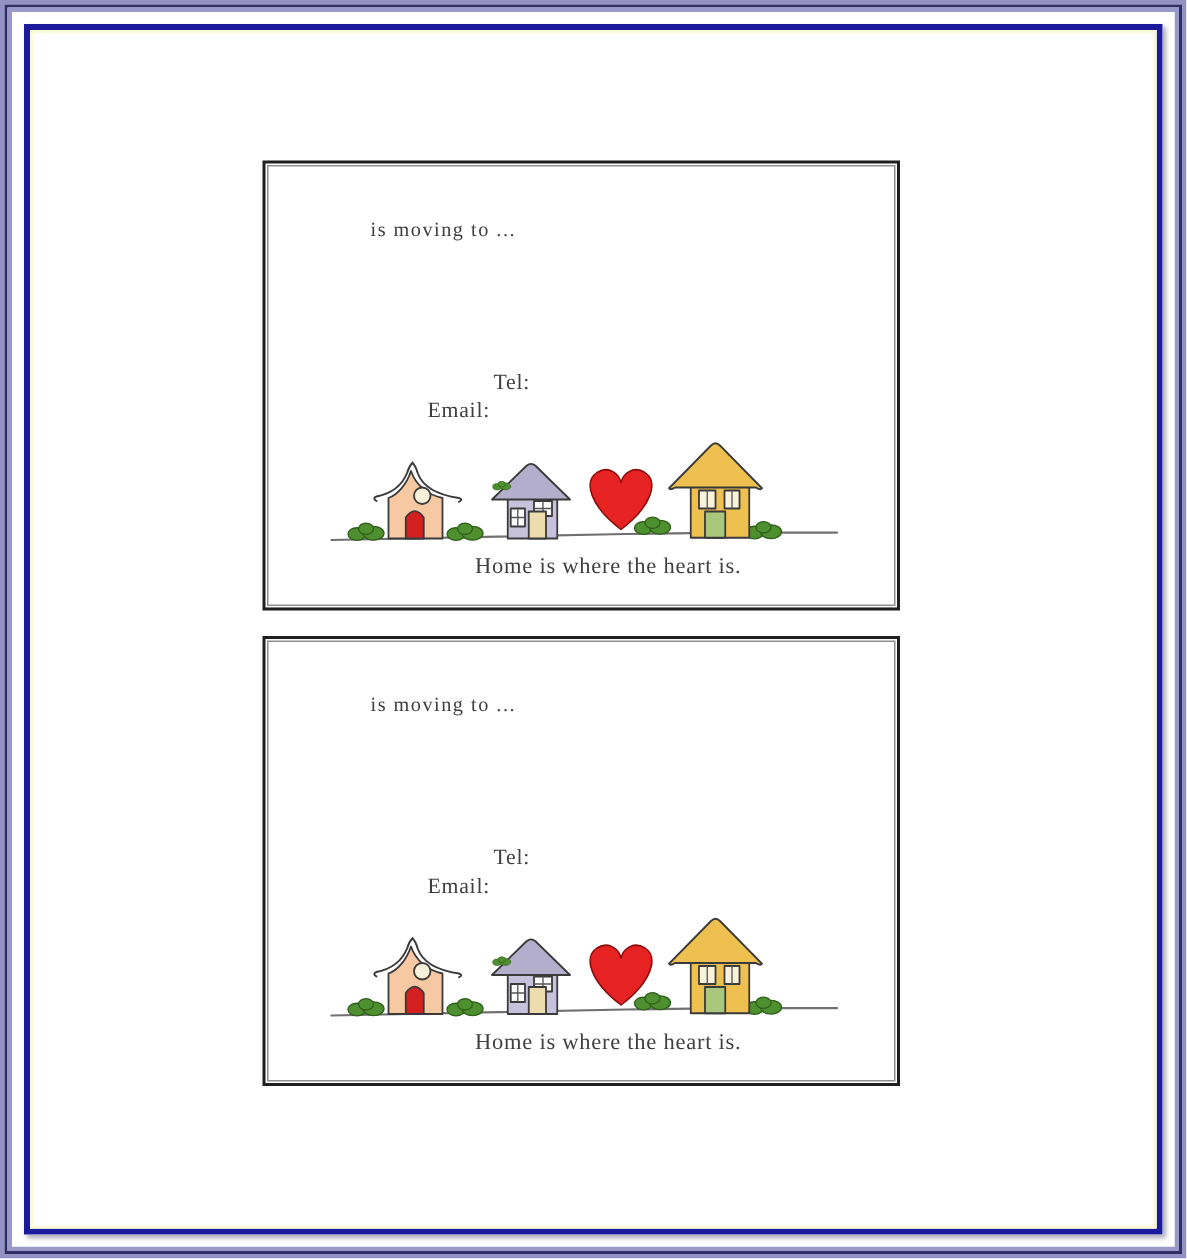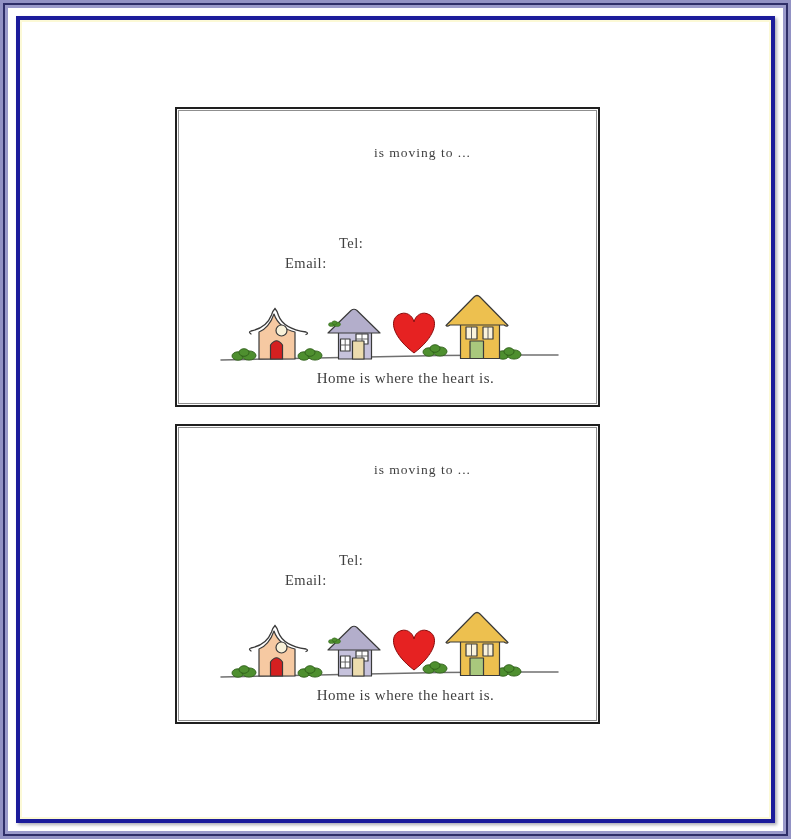--- a/index.html
+++ b/index.html
@@ -27,25 +27,25 @@
     border:2px solid #1f1f1f;
     box-shadow:inset 0 0 0 1px #fdfdfd, inset 0 0 0 2px #8f8f8f;
     position:relative;
     color:#3f3f3f;
   }
   .card-1{margin-top:85px;}
   .card-2{margin-top:17px;}
 
   .moving-text{
     position:absolute;top:36px;left:0;right:0;
-    text-align:center;padding-left:70px;
+    text-align:left;padding-left:70px;
     font-size:13.5px;letter-spacing:1px;
   }
-  .tel-label{position:absolute;top:126px;left:152px;font-size:14.5px;letter-spacing:0.5px;margin-left:10px;}
-  .email-label{position:absolute;top:146px;left:108px;font-size:14.5px;letter-spacing:0.5px;}
+  .tel-label{position:absolute;top:138px;left:152px;font-size:14.5px;letter-spacing:0.5px;}
+  .email-label{position:absolute;top:157px;left:108px;font-size:14.5px;letter-spacing:0.5px;}
   .footer-text{
     position:absolute;top:261px;left:0;right:0;
     text-align:center;font-size:15px;letter-spacing:0.5px;margin-left:36px;
   }
   .scene-svg{position:absolute;left:40px;top:178px;width:350px;height:80px;}
 
   
   .ink{stroke:#3a3a3a;stroke-width:1.2;stroke-linejoin:round;stroke-linecap:round;}
   .ink-thin{stroke:#555555;stroke-width:0.9;fill:none;}
   .roofline{fill:none;stroke:#3a3a3a;stroke-width:1.3;stroke-linecap:round;}

